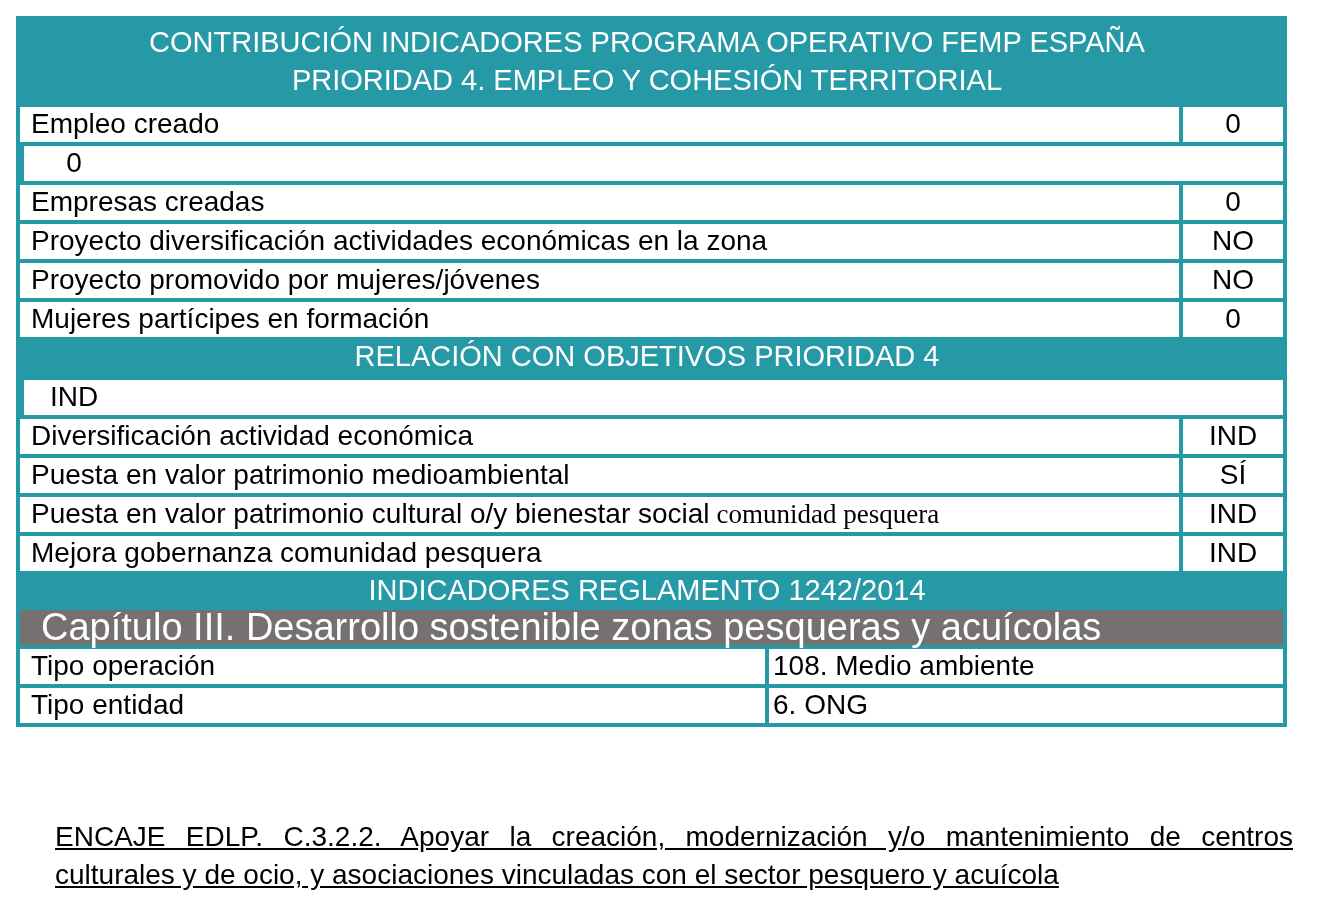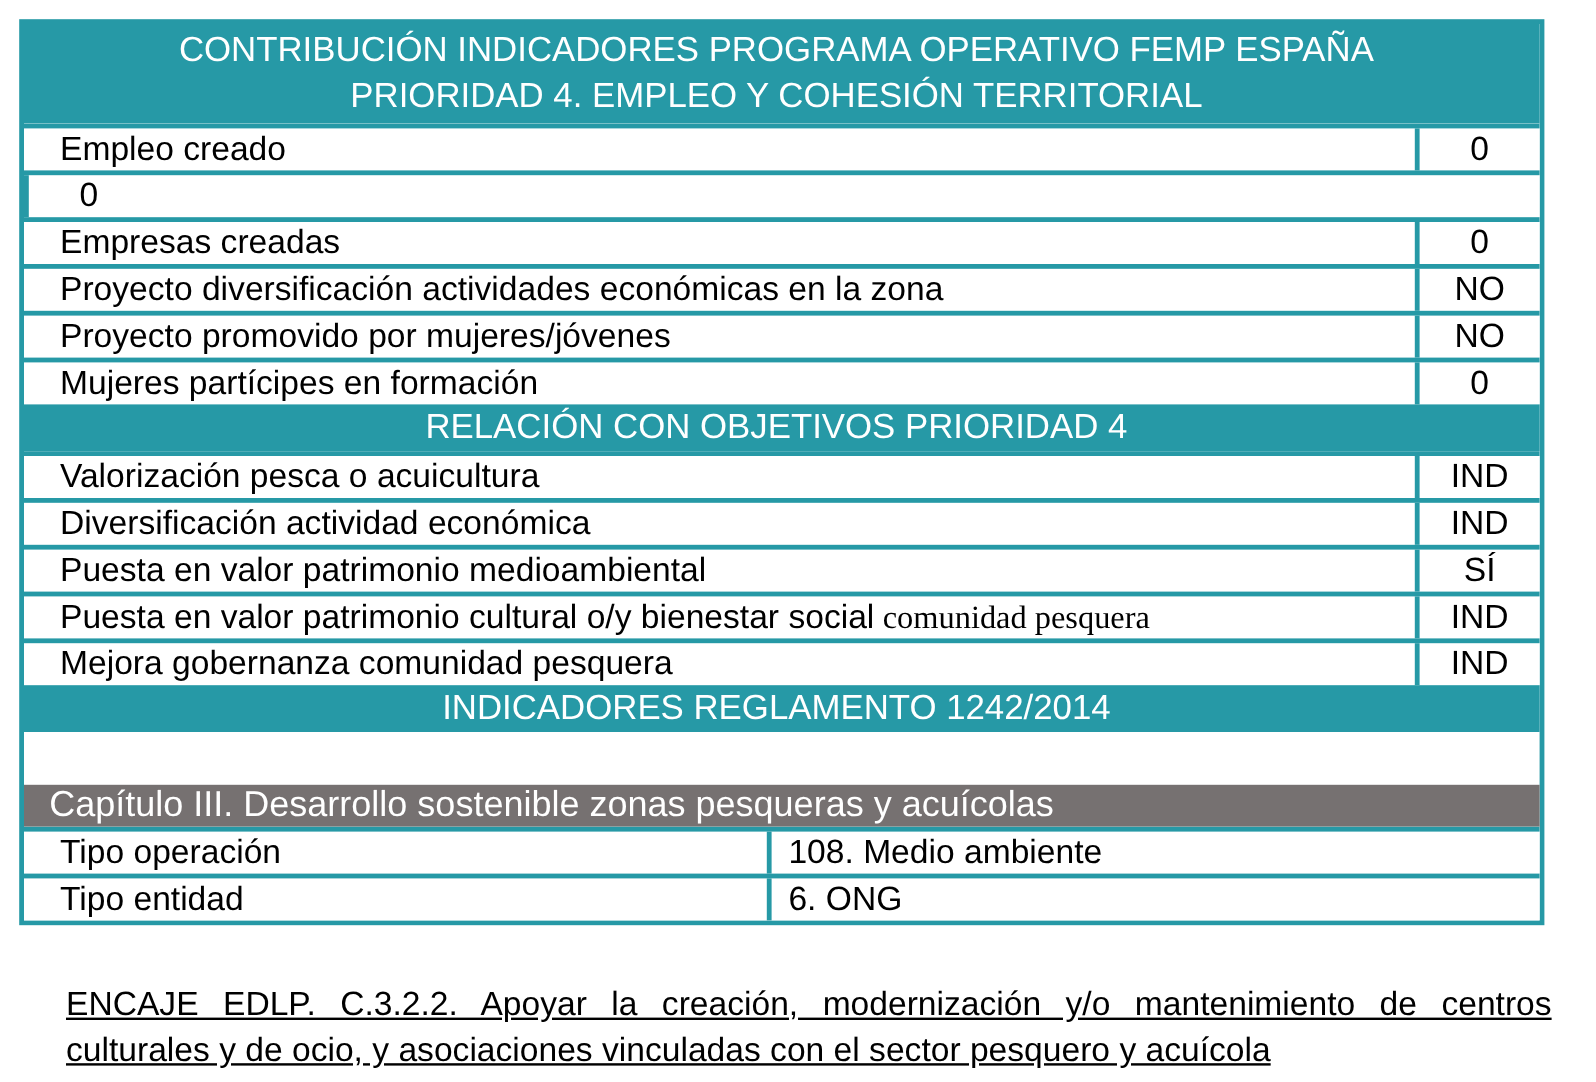--- a/index.html
+++ b/index.html
@@ -37,50 +37,49 @@
   .row{
     display:flex;
     border-top:4px solid var(--teal);
     background:#fff;
     font-size:28px;
     line-height:28px;
   }
   .row .label{
     flex:1 1 auto;
     min-width:0;
-    padding:3px 8px 4px 30px;
+    padding:3px 8px 4px 11px;
     white-space:nowrap;
     overflow:hidden;
   }
   .row .val{
     flex:0 0 auto;
     width:104px;
     box-sizing:border-box;
     border-left:4px solid var(--teal);
     text-align:center;
     padding:3px 2px 4px 2px;
   }
   .sec3 .label{
     flex:0 0 auto;
-    width:619px;
+    width:745px;
     box-sizing:border-box;
   }
   .sec3 .val{
     flex:1 1 auto;
     width:auto;
     text-align:left;
-    padding-left:14px;
+    padding-left:4px;
   }
   .gray-row{
     background:var(--gray);
     color:#fff;
-    font-size:30px;
+    font-size:38px;
     line-height:28px;
     padding:3px 8px 4px 21px;
-    margin-top:44px;
   }
   .small-label{
     font-size:27px;
     margin-left:7px;
     font-family:Liberation Serif, serif;
   }
   .encaje{
     position:absolute;
     left:55px;
     top:790px;
@@ -121,21 +120,20 @@
     <div class="val">NO</div>
   </div>
   <div class="row">
     <div class="label">Mujeres partícipes en formación</div>
     <div class="val">0</div>
   </div>
 
   <div class="band band-sub">RELACIÓN CON OBJETIVOS PRIORIDAD 4</div>
 
   <div class="row">
-    <div class="label">Valorización pesca o acuicultura</div>
     <div class="val">IND</div>
   </div>
   <div class="row">
     <div class="label">Diversificación actividad económica</div>
     <div class="val">IND</div>
   </div>
   <div class="row">
     <div class="label">Puesta en valor patrimonio medioambiental</div>
     <div class="val">SÍ</div>
   </div>

